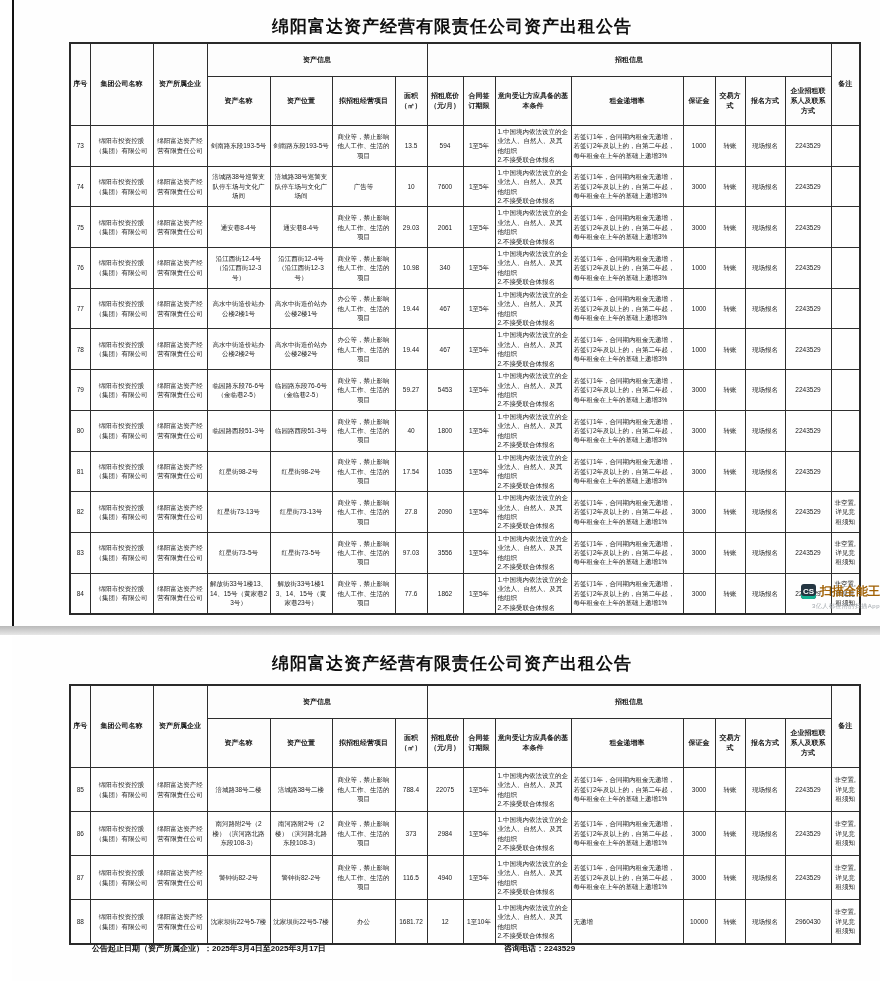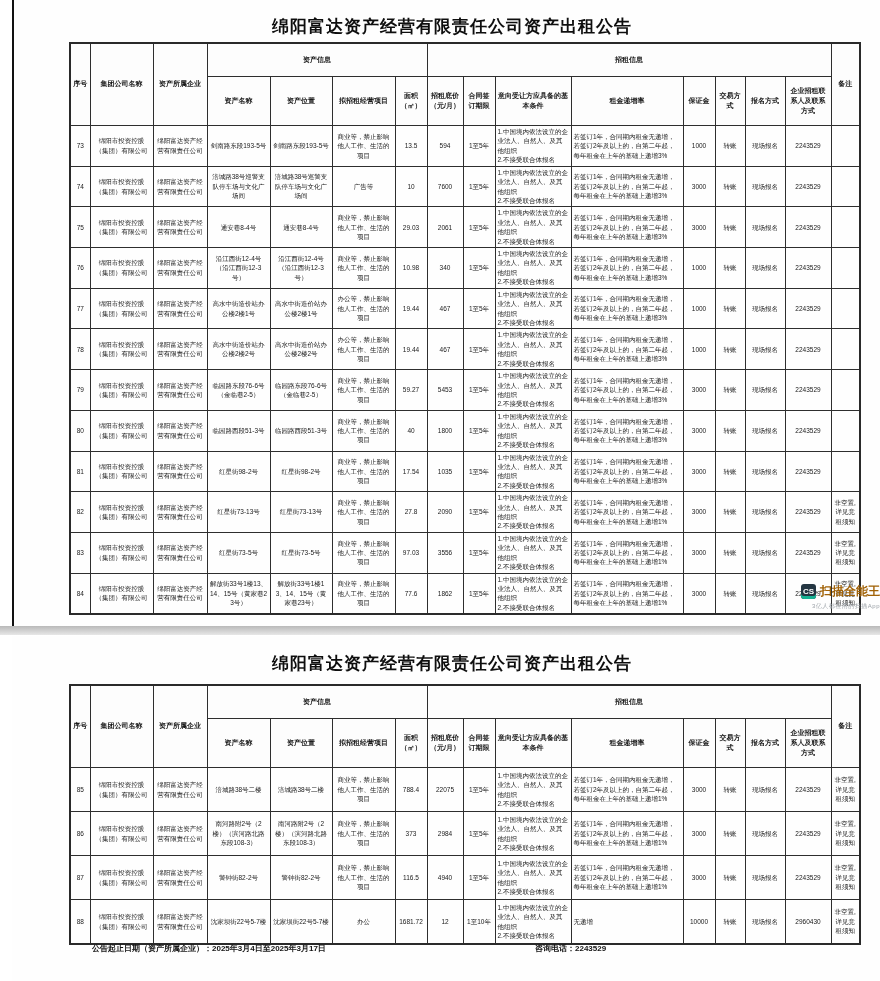--- a/index.html
+++ b/index.html
@@ -43,21 +43,21 @@
   .wm-row{display:flex;align-items:center;justify-content:flex-end;gap:4px;}
   .wm-badge{
     width:15px;height:15px;border-radius:3px;display:inline-flex;align-items:center;justify-content:center;
     font-size:8px;font-weight:700;color:#fff;position:relative;overflow:hidden;
   }
   .wm-badge::after{content:"";position:absolute;left:0;bottom:0;width:100%;height:3px;}
   .wm-name{font-size:12px;font-weight:700;color:#a16207;}
   .wm-sub{font-size:6px;color:#9aa0a6;margin-top:2px;letter-spacing:.5px;}
   .footer{position:absolute;top:307px;left:0;width:100%;font-size:8px;font-weight:700;color:#141414;}
   .footer-left{position:absolute;left:80px;white-space:nowrap;}
-  .footer-right{position:absolute;left:492px;white-space:nowrap;margin-left:31px;}
+  .footer-right{position:absolute;left:492px;white-space:nowrap;}
 </style>
 </head>
 <body>
 
 <div class="page" id="page1">
   <div class="left-edge"></div>
   <div class="page-title">绵阳富达资产经营有限责任公司资产出租公告</div>
   <div class="table-wrap">
     <table>
       <colgroup>

